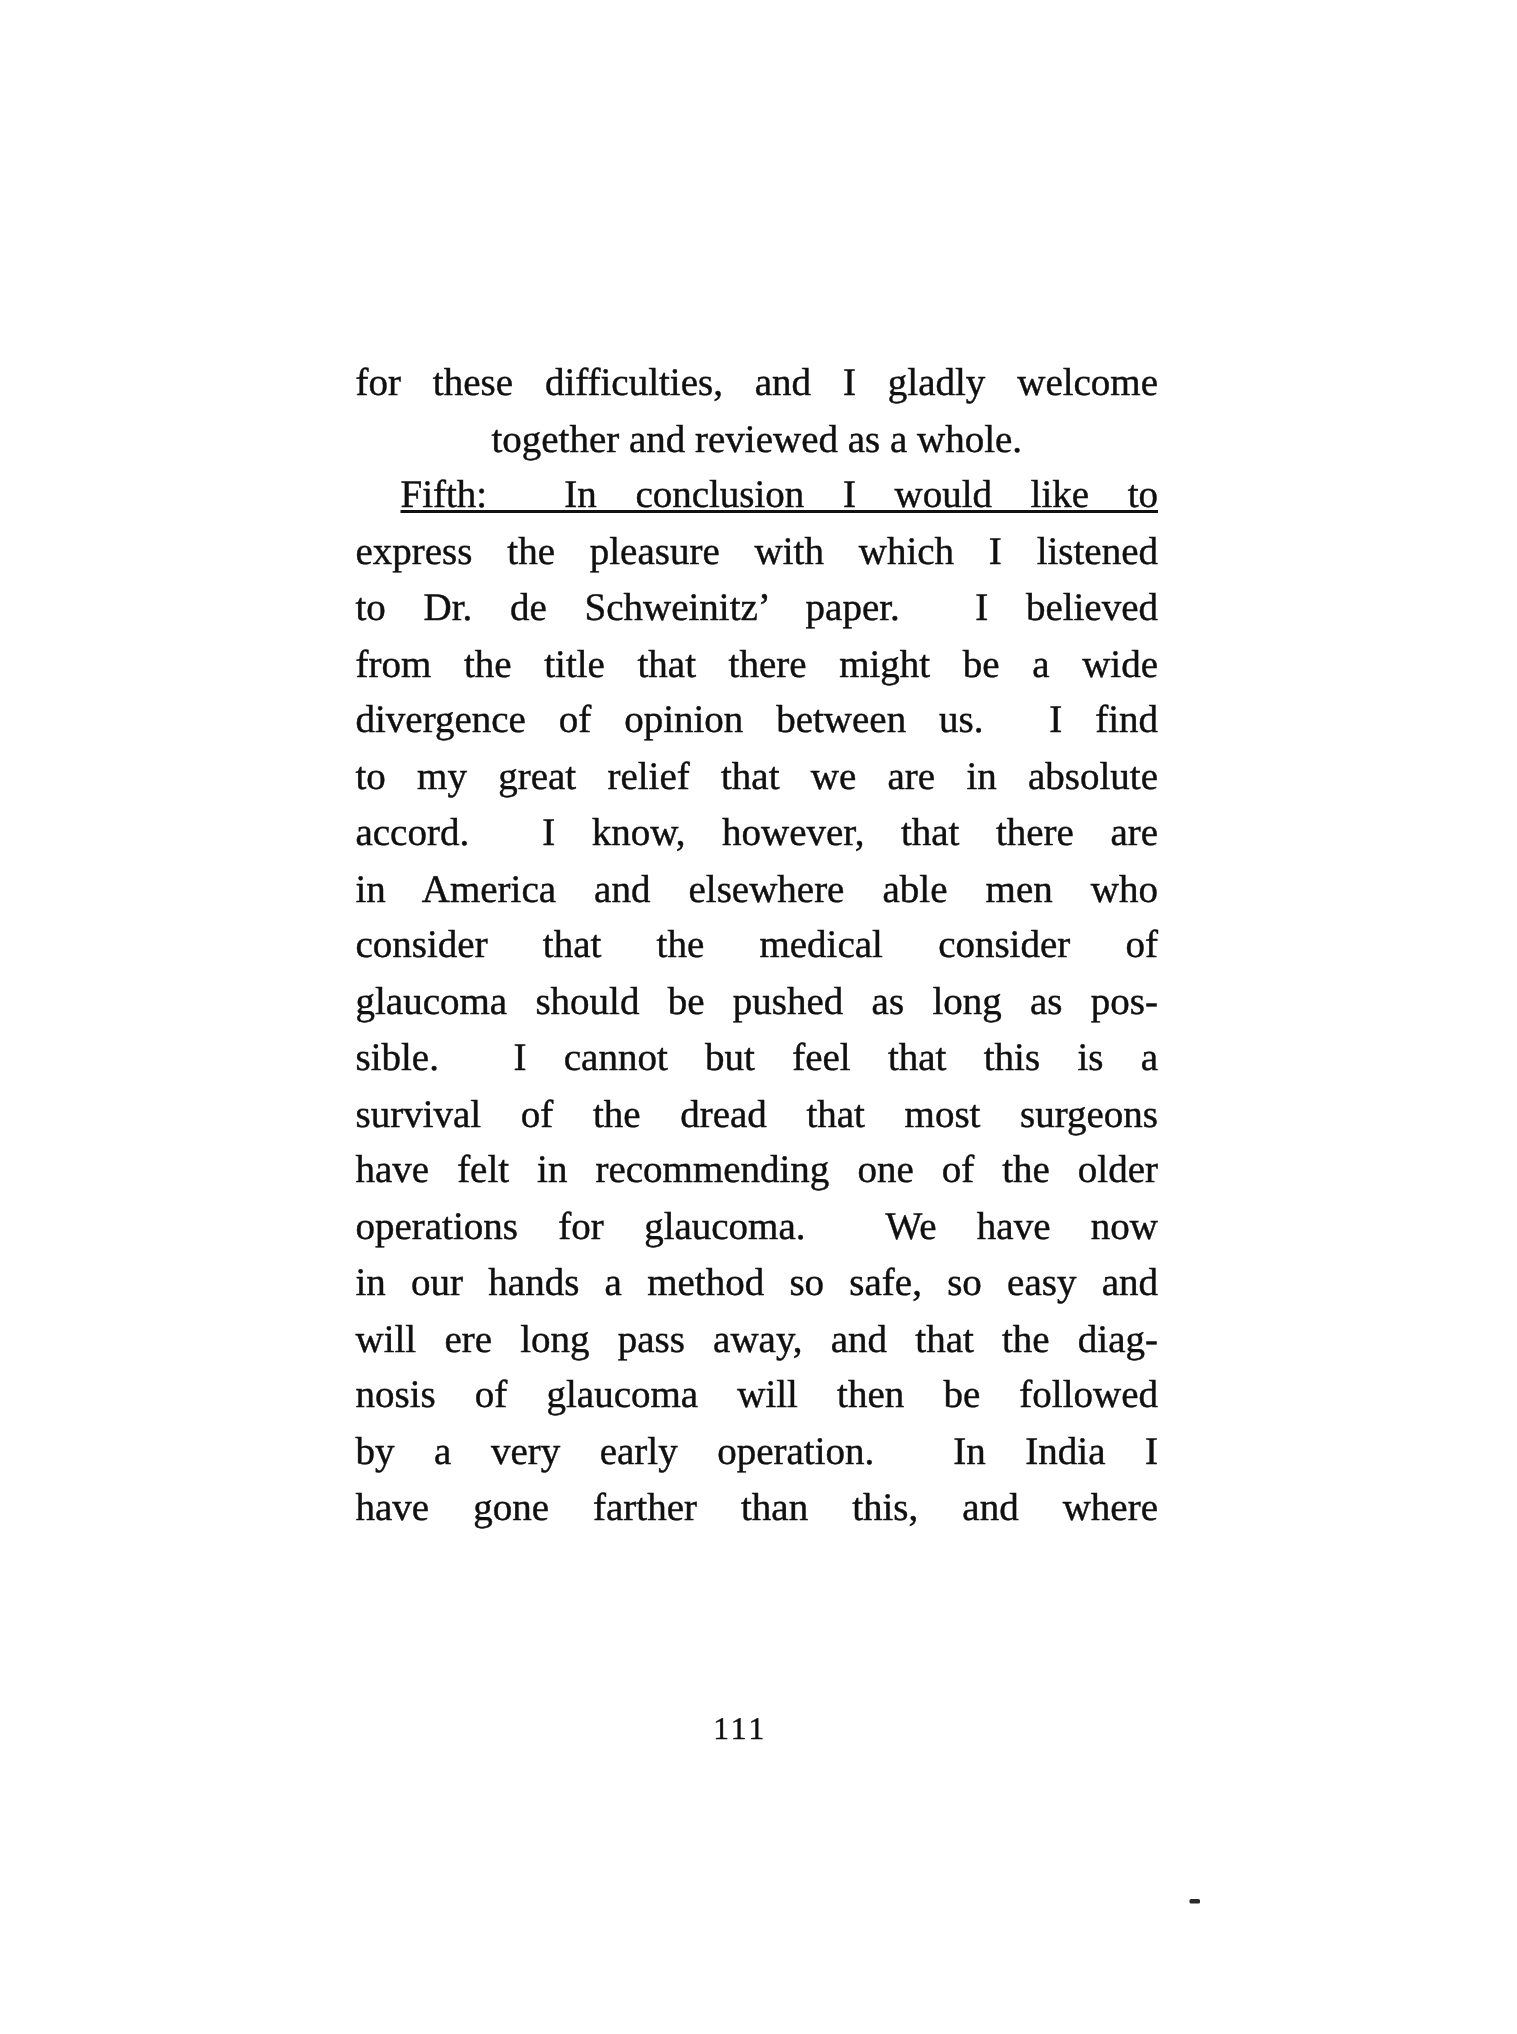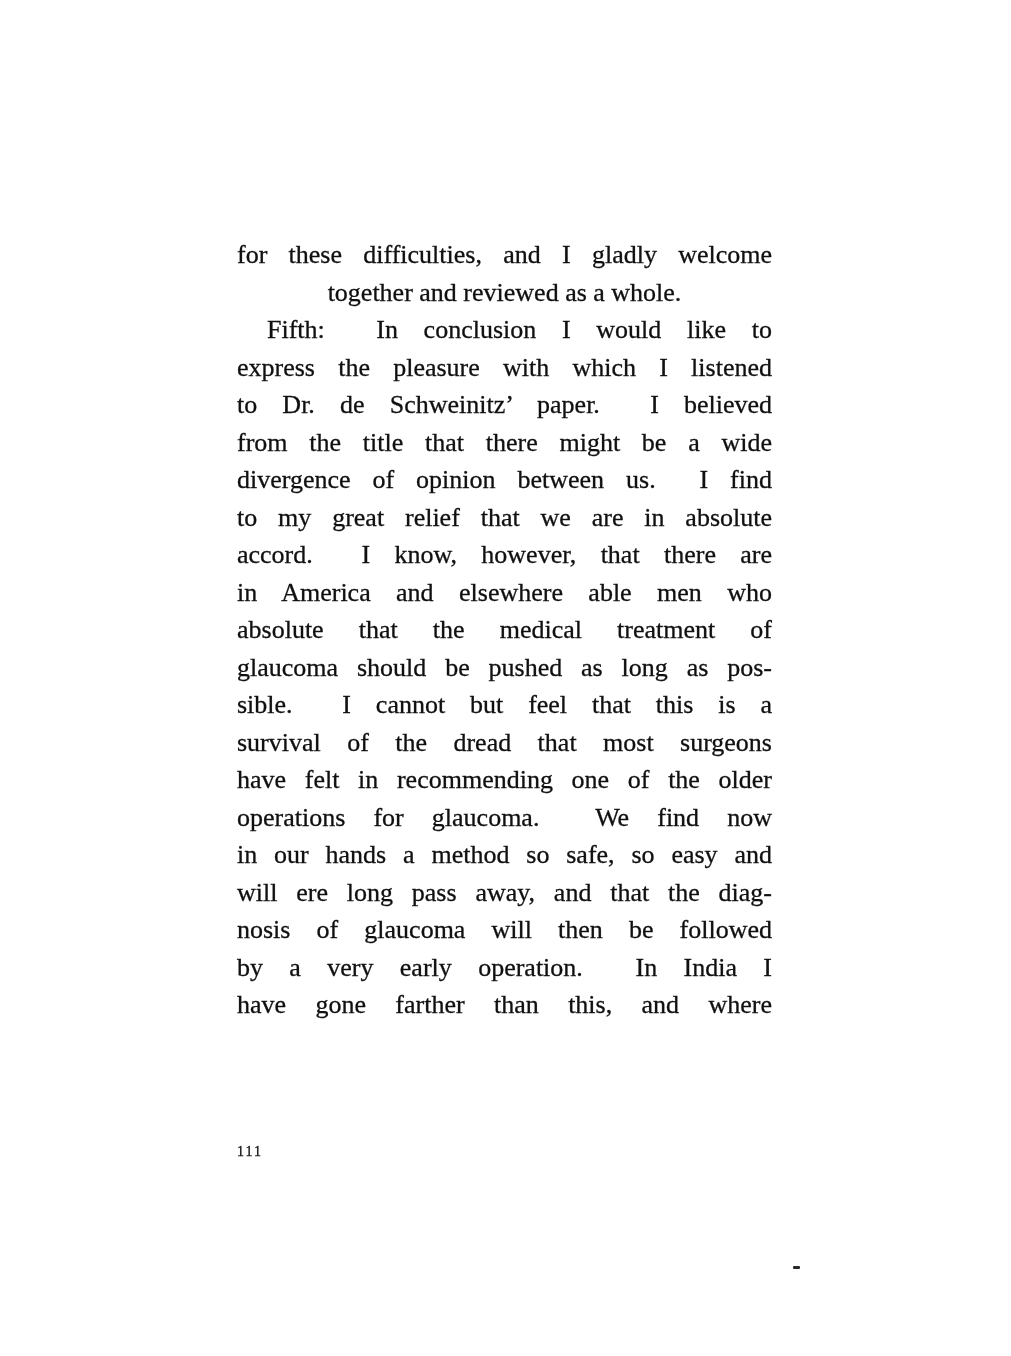--- a/index.html
+++ b/index.html
@@ -34,28 +34,30 @@
   .line {
     white-space: pre-wrap;
     text-align: center;
   }
   .line.justify {
     text-align: justify;
     text-align-last: justify;
   }
   .line.indent {
     text-indent: 30px;
+    text-decoration: underline;
   }
   .page-number {
     position: absolute;
-    left: 237px;
+    left: 226px;
     top: 1140px;
     width: 535px;
+    text-align: center;
     color: #101010;
-    font-size: 14px;
+    font-size: 21px;
     line-height: 24px;
     letter-spacing: 2px;
     -webkit-text-stroke: 0.3px currentColor;
   }
   .ink-speck {
     position: absolute;
     left: 793px;
     top: 1266px;
     width: 7px;
     height: 3px;
@@ -71,26 +73,26 @@
       <div class="line justify">for these difficulties, and I gladly welcome</div>
       <div class="line">together and reviewed as a whole.</div>
       <div class="line justify indent">Fifth:  In conclusion I would like to</div>
       <div class="line justify">express the pleasure with which I listened</div>
       <div class="line justify">to Dr. de Schweinitz’ paper.  I believed</div>
       <div class="line justify">from the title that there might be a wide</div>
       <div class="line justify">divergence of opinion between us.  I find</div>
       <div class="line justify">to my great relief that we are in absolute</div>
       <div class="line justify">accord.  I know, however, that there are</div>
       <div class="line justify">in America and elsewhere able men who</div>
-      <div class="line justify">absolute that the medical treatment of</div>
+      <div class="line justify">consider that the medical consider of</div>
       <div class="line justify">glaucoma should be pushed as long as pos-</div>
       <div class="line justify">sible.  I cannot but feel that this is a</div>
       <div class="line justify">survival of the dread that most surgeons</div>
       <div class="line justify">have felt in recommending one of the older</div>
-      <div class="line justify">operations for glaucoma.  We find now</div>
+      <div class="line justify">operations for glaucoma.  We have now</div>
       <div class="line justify">in our hands a method so safe, so easy and</div>
       <div class="line justify">will ere long pass away, and that the diag-</div>
       <div class="line justify">nosis of glaucoma will then be followed</div>
       <div class="line justify">by a very early operation.  In India I</div>
       <div class="line justify">have gone farther than this, and where</div>
     </div>
 
   <div class="page-number">111</div>
 
   <div class="ink-speck"></div>

